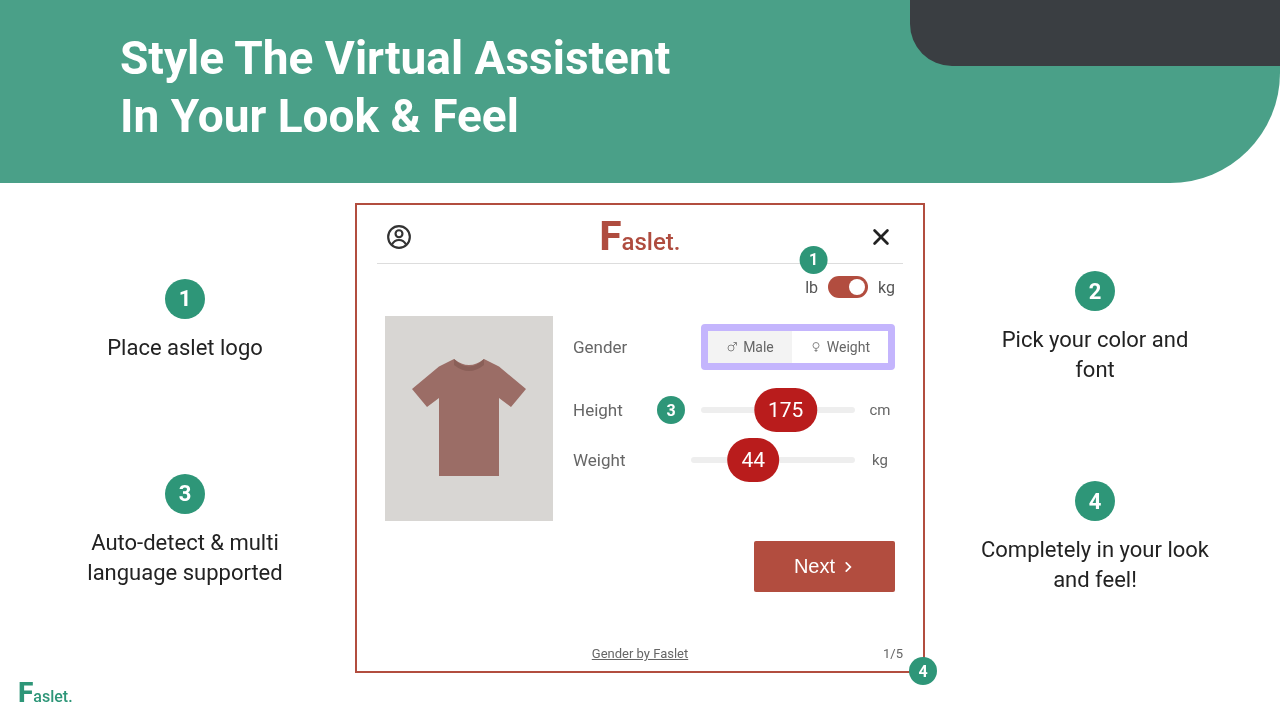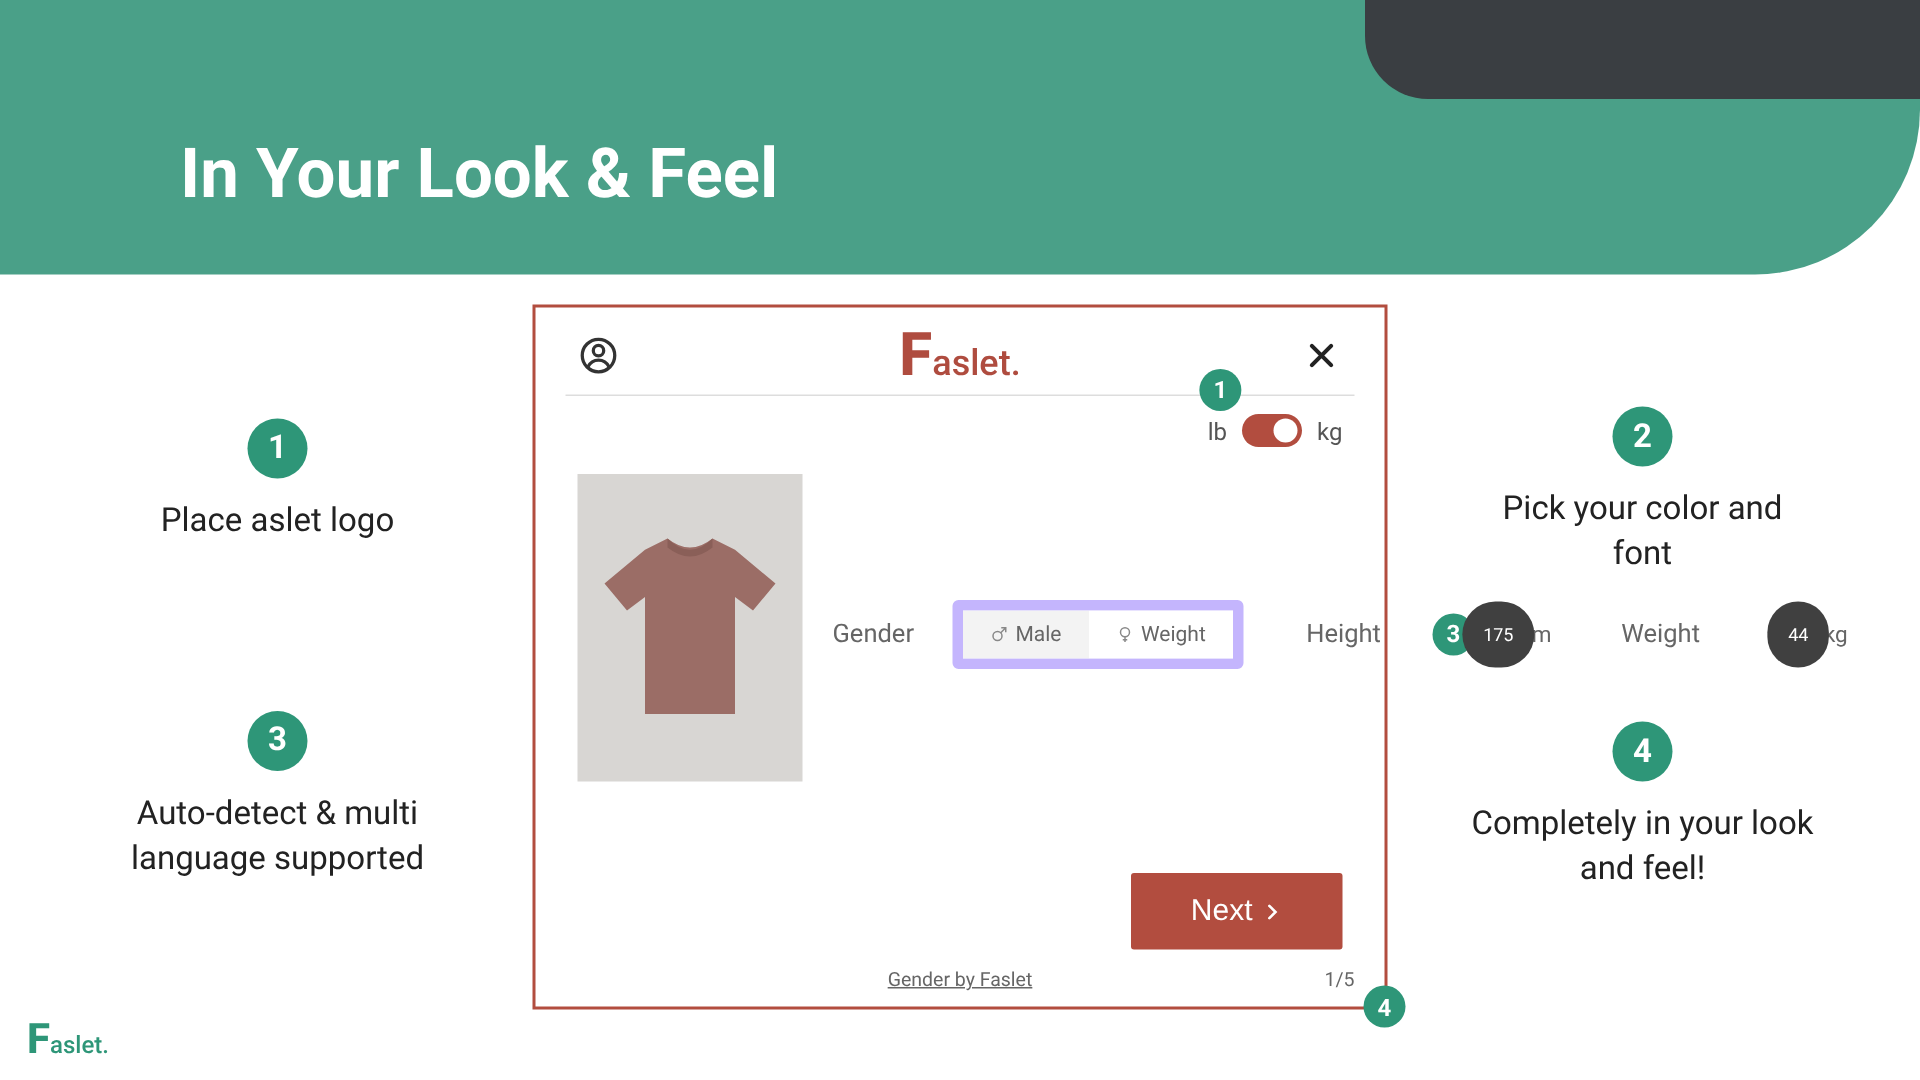--- a/index.html
+++ b/index.html
@@ -53,61 +53,61 @@
   .toggle {
     width: 40px; height: 22px; background: #B24D3F; border-radius: 11px; position: relative;
   }
   .toggle::after { content: ""; position: absolute; right: 3px; top: 3px; width: 16px; height: 16px; background: #fff; border-radius: 50%; }
   .main-row { display: flex; gap: 20px; margin-top: 18px; }
   .product-img {
     width: 168px; height: 205px; background: #d8d6d3;
     display: flex; align-items: center; justify-content: center;
   }
   .tshirt-svg { width: 150px; height: 150px; }
-  .fields { flex: 1; display: flex; flex-direction: row; gap: 42px; padding-top: 8px; }
+  .fields { flex: 1; display: flex; flex-direction: column; gap: 26px; padding-top: 8px; }
   .field-row { display: flex; align-items: center; gap: 10px; }
   .field-label { width: 70px; color: #666; font-size: 17px; }
   .gender-group { display: flex; margin-left: auto; border: 7px solid #c4b5fd; border-radius: 4px; overflow: hidden; }
   .gender-btn { padding: 8px 18px; font-size: 14px; color: #666; background: #f3f3f3; display: flex; align-items: center; gap: 5px; cursor: pointer; }
   .gender-btn.sel { background: #fff; }
   .slider-wrap { flex: 1; display: flex; align-items: center; gap: 8px; position: relative; }
   .slider-track { flex: 1; height: 6px; background: #eee; border-radius: 3px; position: relative; }
   .slider-knob {
     position: absolute; top: 50%; transform: translate(-50%, -50%);
-    background: #404040; color: #fff; font-size: 12px;
+    background: #b91c1c; color: #fff; font-size: 21px;
     padding: 0 14px; height: 44px; border-radius: 22px;
     display: flex; align-items: center; justify-content: center;
   }
   .unit { width: 30px; color: #666; font-size: 15px; text-align: center; }
   .next-row { display: flex; justify-content: flex-end; margin-top: 20px; position: relative; }
   .next-btn {
     background: #B24D3F; color: #fff; border: none;
     padding: 14px 40px; font-size: 20px; border-radius: 2px;
-    display: flex; align-items: center; gap: 6px; cursor: pointer; margin-top: 41px;
+    display: flex; align-items: center; gap: 6px; cursor: pointer;
   }
   .widget-footer {
     display: flex; align-items: center; justify-content: flex-end;
     padding: 10px 20px; font-size: 13px; color: #666;
   }
   .widget-footer .powered { position: absolute; left: 50%; transform: translateX(-50%); text-decoration: underline; }
   .footer-logo { position: absolute; left: 18px; bottom: 14px; }
   .footer-logo .faslet-logo { color: #2E9678; font-size: 16px; }
   .footer-logo .faslet-logo .F { font-size: 28px; }
   .pin { position: absolute; }
   .pin1 { left: 200px; top: 27px; }
   .pin4 { right: -14px; bottom: -14px; }
   .pin3-inline { margin-left: 4px; margin-right: 6px; }
 </style>
 </head>
 <body>
 
 <div class="hero">
   <div class="dark-tab"></div>
   <h1>
-    <br>
+    <span>Style The Virtual Assistent</span><br>
     <span>In Your Look &amp; Feel</span>
   </h1>
 </div>
 
 <div class="content">
 
   <div class="col-left">
     <div class="callout">
       <div class="badge">1</div>
       <div class="callout-text">Place aslet logo</div>

